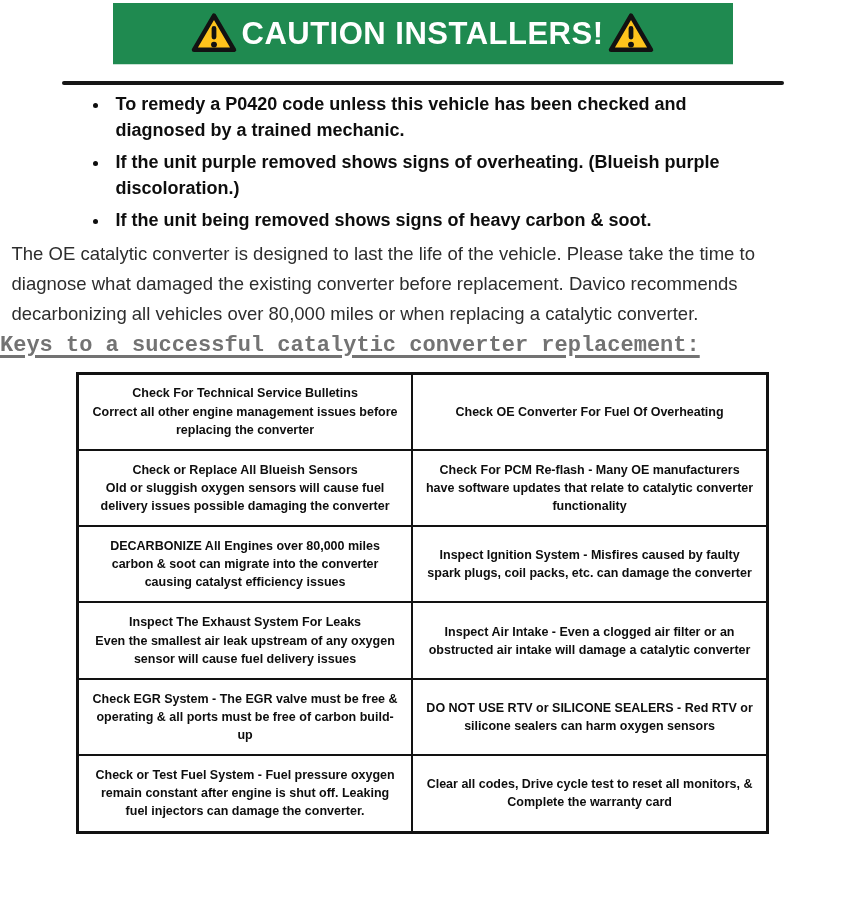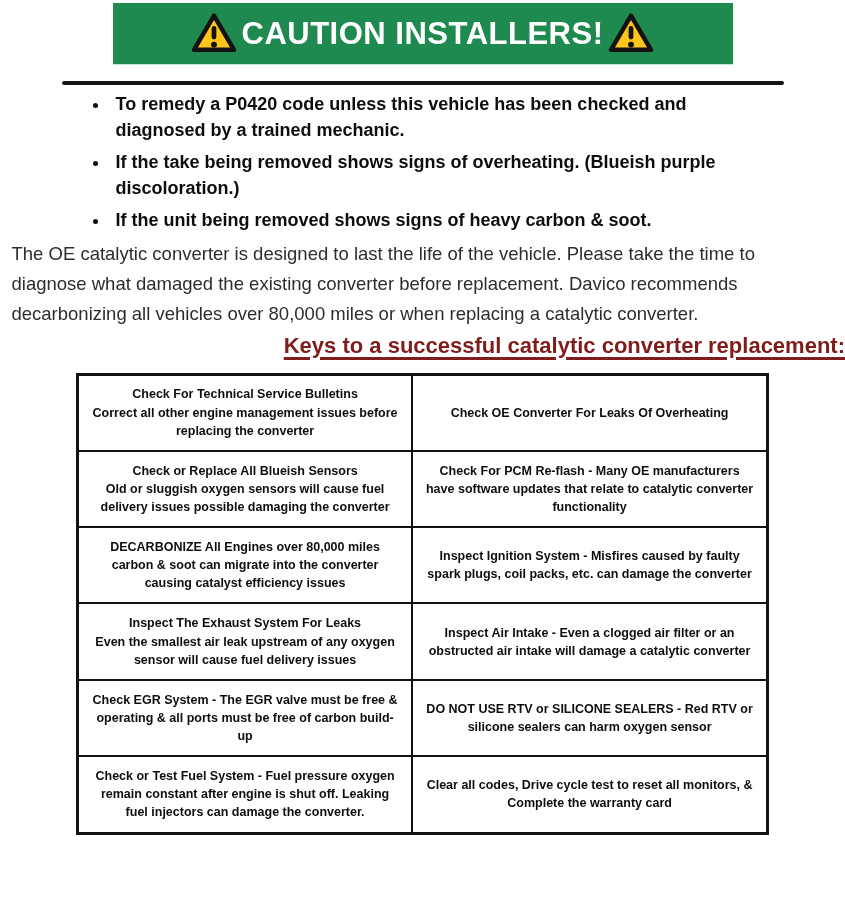--- a/index.html
+++ b/index.html
@@ -76,27 +76,28 @@
     margin: 6px auto 0;
     font-size: 18.5px;
     line-height: 30px;
     font-weight: normal;
     color: #2d2d2d;
   }
 
   
   .keys {
     margin: 4px 0 0;
-    text-align: right;
+    text-align: left;
     font-size: 22px;
     font-weight: bold;
-    color: #7f1d1d;
+    color: #737373;
     text-decoration: underline;
     text-decoration-thickness: 2.5px;
     text-underline-offset: 4px;
+    font-family: Liberation Mono, monospace;
   }
 
   
   .ctable {
     width: 693px;
     height: 462px;
     margin: 14px auto 0;
     border-collapse: collapse;
     table-layout: fixed;
     border: 3px solid #121212;
@@ -136,41 +137,41 @@
         <circle cx="32" cy="44" r="4" fill="#121212"></circle>
       </svg>
     </span>
   </header>
 
 
   <div class="divider"></div>
 
   <ul class="bullets">
     <li>To remedy a P0420 code unless this vehicle has been checked and diagnosed by a trained mechanic.</li>
-    <li>If the take being removed shows signs of overheating. (Blueish purple discoloration.)</li>
+    <li>If the unit purple removed shows signs of overheating. (Blueish purple discoloration.)</li>
     <li>If the unit being removed shows signs of heavy carbon &amp; soot.</li>
   </ul>
 
   <p class="para">The OE catalytic converter is designed to last the life of the vehicle. Please take the time to diagnose what damaged the existing converter before replacement. Davico recommends decarbonizing all vehicles over 80,000 miles or when replacing a catalytic converter.</p>
 
   <h3 class="keys">Keys to a successful catalytic converter replacement:</h3>
 
   <table class="ctable">
     <colgroup>
         <col class="c1">
         <col class="c2">
       </colgroup>
     <tbody>
       <tr>
         <td>
           <span class="cell-title">Check For Technical Service Bulletins</span>
           <span class="cell-body">Correct all other engine management issues before replacing the converter</span>
         </td>
         <td>
-          <span class="cell-title">Check OE Converter For Leaks Of Overheating</span>
+          <span class="cell-title">Check OE Converter For Fuel Of Overheating</span>
           <span class="cell-body"></span>
         </td>
       </tr>
       <tr>
         <td>
           <span class="cell-title">Check or Replace All Blueish Sensors</span>
           <span class="cell-body">Old or sluggish oxygen sensors will cause fuel delivery issues possible damaging the converter</span>
         </td>
         <td>
           <span class="cell-title"></span>
@@ -197,21 +198,21 @@
           <span class="cell-body">Inspect Air Intake - Even a clogged air filter or an obstructed air intake will damage a catalytic converter</span>
         </td>
       </tr>
       <tr>
         <td>
           <span class="cell-title"></span>
           <span class="cell-body">Check EGR System - The EGR valve must be free &amp; operating &amp; all ports must be free of carbon build-up</span>
         </td>
         <td>
           <span class="cell-title"></span>
-          <span class="cell-body">DO NOT USE RTV or SILICONE SEALERS - Red RTV or silicone sealers can harm oxygen sensor</span>
+          <span class="cell-body">DO NOT USE RTV or SILICONE SEALERS - Red RTV or silicone sealers can harm oxygen sensors</span>
         </td>
       </tr>
       <tr>
         <td>
           <span class="cell-title"></span>
           <span class="cell-body">Check or Test Fuel System - Fuel pressure oxygen remain constant after engine is shut off.  Leaking fuel injectors can damage the converter.</span>
         </td>
         <td>
           <span class="cell-title"></span>
           <span class="cell-body">Clear all codes,  Drive cycle test to reset all monitors, &amp; Complete the warranty card</span>

